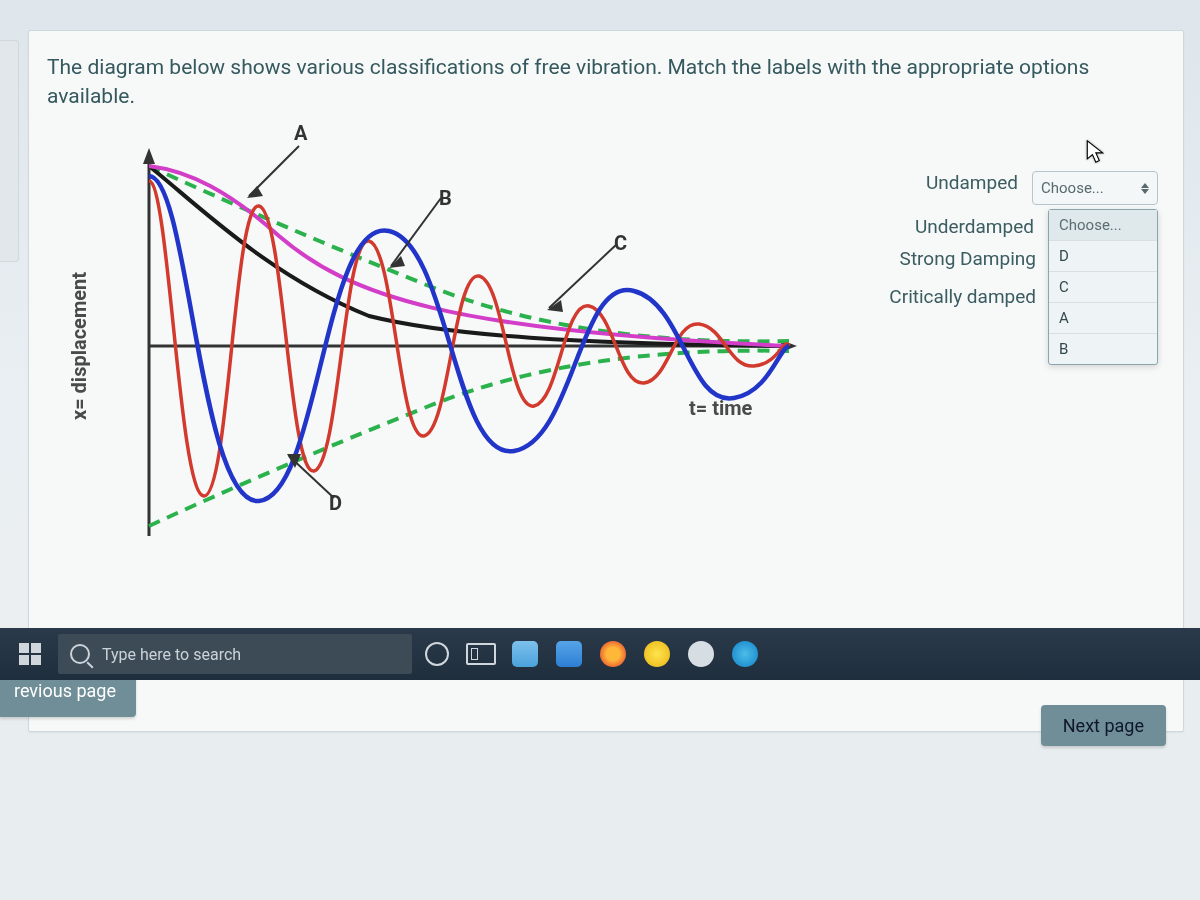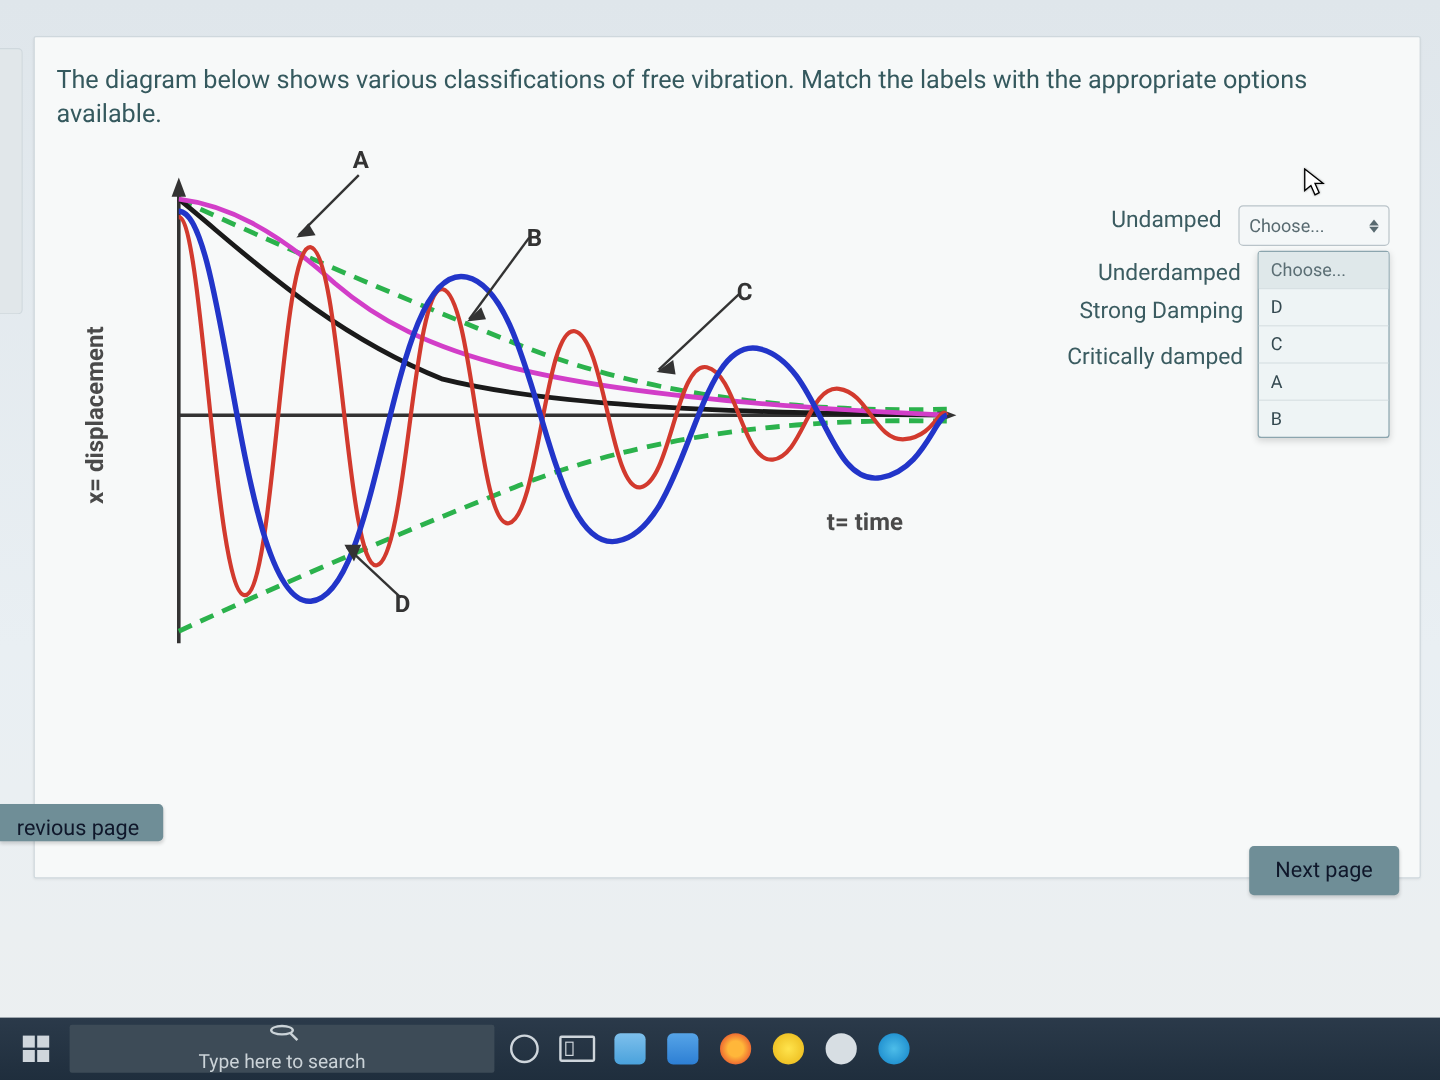--- a/index.html
+++ b/index.html
@@ -8,21 +8,21 @@
     width: 1200px;
     height: 900px;
     font-family: -apple-system, BlinkMacSystemFont, "Segoe UI", Roboto, Arial, sans-serif;
     background: #e8edf0;
     overflow: hidden;
   }
 
   .page-wrap {
     position: relative;
     width: 1200px;
-    height: 900px;
+    height: 680px;
     background: linear-gradient(180deg, #dfe6eb 0%, #e9eff3 60%, #eceff0 100%);
   }
 
   
   .question-card {
     position: absolute;
     left: 28px;
     top: 30px;
     width: 1154px;
     height: 700px;
@@ -64,21 +64,20 @@
   }
 
   .x-axis-label {
     position: absolute;
     left: 600px;
     top: 260px;
     font-size: 20px;
     font-weight: 700;
     color: #4a4a4a;
     white-space: nowrap;
-    margin-top: 27px;
   }
 
   
   .plot {
     position: absolute;
     left: 40px;
     top: 0;
     width: 680px;
     height: 420px;
   }
@@ -168,23 +167,23 @@
   .select-open .opt + .opt {
     border-top: 1px solid #d7e0e3;
   }
 
   
   .prev-btn {
     position: absolute;
     left: 0;
     top: 670px;
     background: #6f8e97;
-    color: #0f172a;
+    color: #ffffff;
     font-size: 18px;
-    padding: 10px 20px 0 14px;
+    padding: 10px 20px 16px 14px;
     border-radius: 0 4px 4px 0;
     box-shadow: 0 2px 3px rgba(0,0,0,0.15);
     cursor: pointer;
   }
   .next-btn {
     position: absolute;
     right: 34px;
     top: 705px;
     background: #6f8e97;
     color: #0f172a;
@@ -228,21 +227,20 @@
     height: 40px;
     width: 330px;
     background: #3d4b57;
     border-radius: 2px;
     display: flex;
     align-items: center;
     padding: 0 12px;
     gap: 12px;
     color: #cbd3d8;
     cursor: text;
-    flex-direction: column;
   }
   .search-box .mag {
     width: 16px; height: 16px; border: 2px solid #cbd3d8; border-radius: 50%;
     position: relative;
   }
   .search-box .mag::after {
     content: ""; position: absolute; width: 8px; height: 2px; background: #cbd3d8;
     bottom: -4px; right: -6px; transform: rotate(45deg);
   }
   .task-icon {

